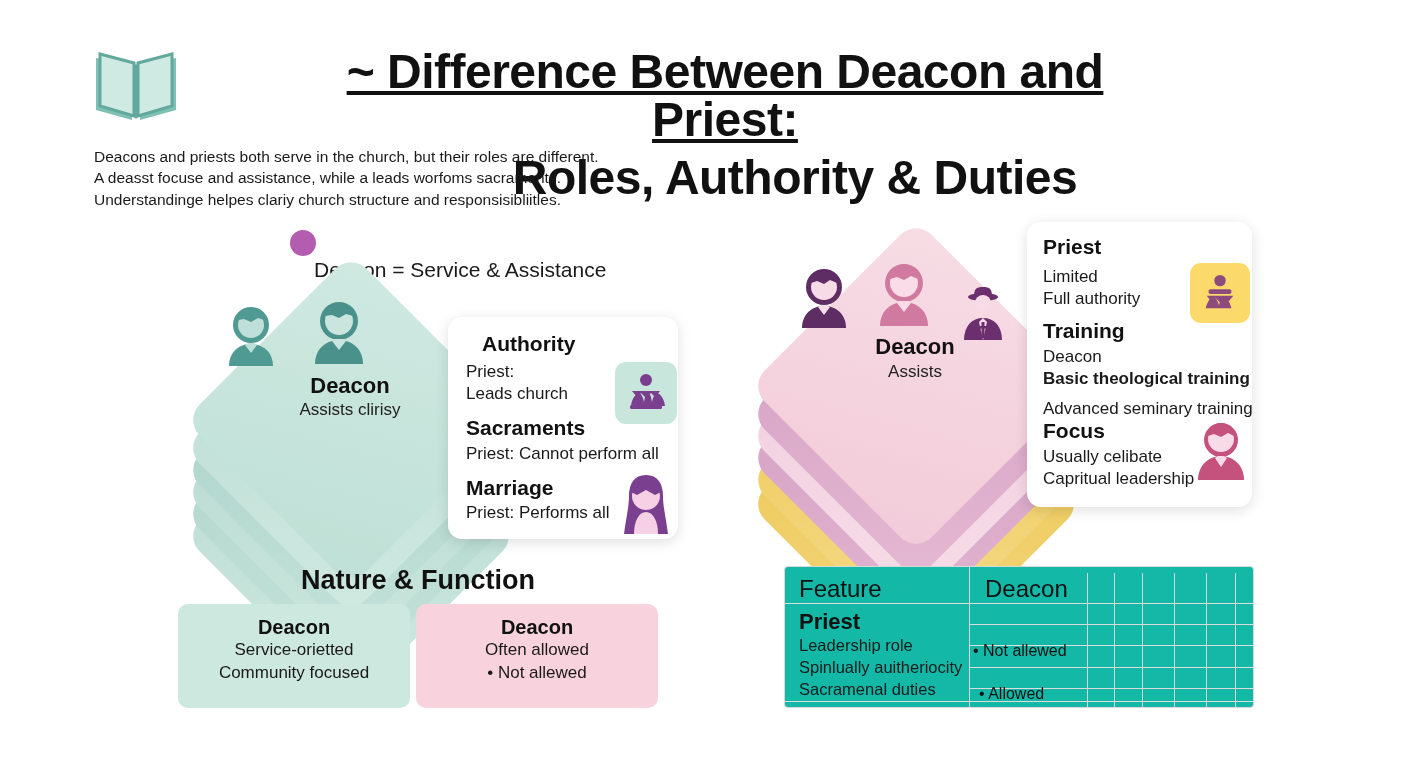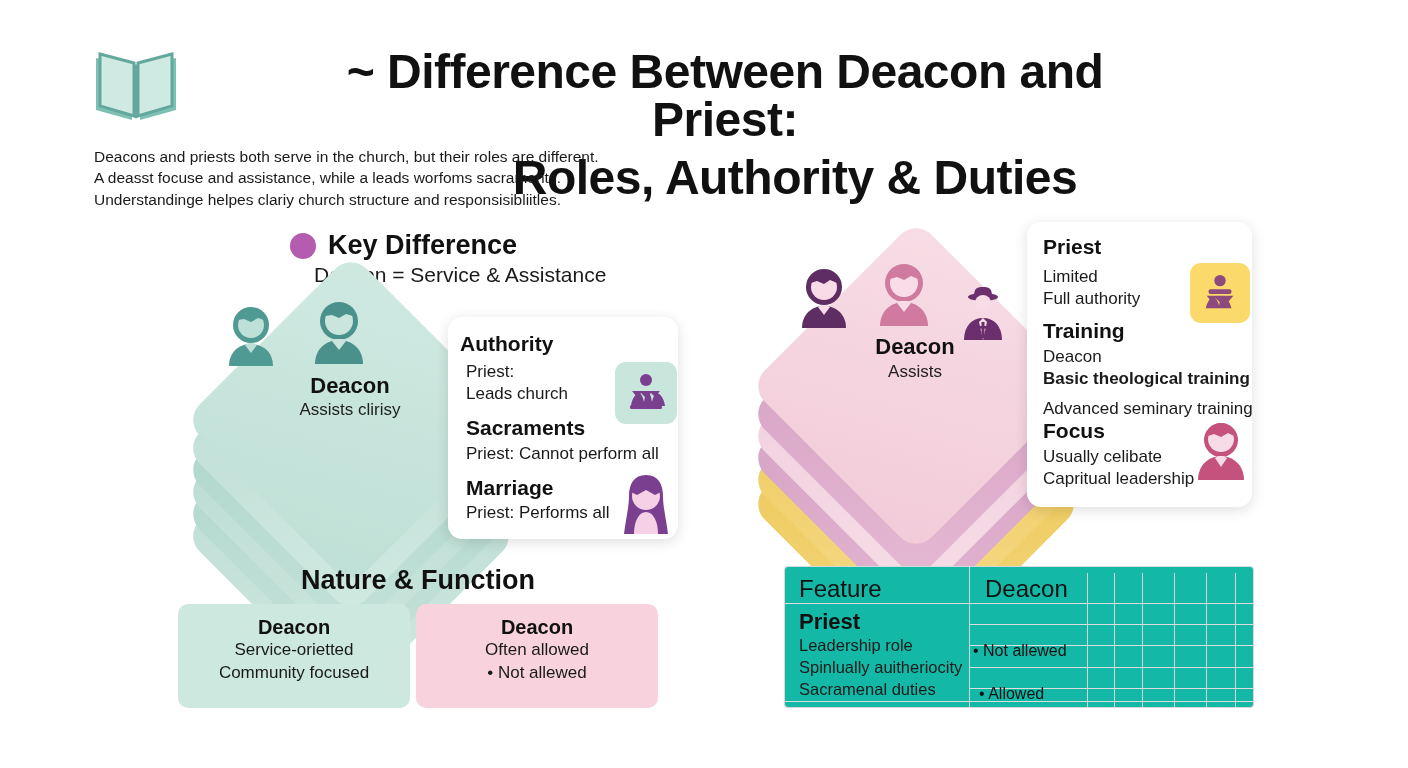--- a/index.html
+++ b/index.html
@@ -11,21 +11,21 @@
   }
   .stage { position: relative; width: 1408px; height: 768px; background:#fff; }
 
   
   .book-icon { position:absolute; left:88px; top:44px; width:96px; height:82px; }
   .title {
     position:absolute; left:300px; top:48px; width:850px;
     font-size:48px; font-weight:bold; color:#111; line-height:1.0;
     letter-spacing:-0.5px;
   }
-  .title .l1 { display:block; text-align:center; }
+  .title .l1 { display:block; text-align:center;text-decoration:underline; }
   .title .l2 { display:block; text-align:center; padding-left:140px; margin-top:10px;}
   .subtitle {
     position:absolute; left:94px; top:146px; width:560px;
     font-size:15.5px; color:#1a1a1a; line-height:1.38;
   }
   .subtitle div { white-space:nowrap; }
 
   
   .keydiff { position:absolute; left:290px; top:230px; width:330px; }
   .keydiff-row { display:flex; align-items:center; gap:12px; }
@@ -107,21 +107,20 @@
 
   <div class="subtitle">
     <div>Deacons and priests both serve in the church, but their roles are different.</div>
     <div>A deasst focuse and assistance, while a leads worfoms sacraments.</div>
     <div>Understandinge helpes clariy church structure and responsisibliitles.</div>
   </div>
 
   <div class="keydiff">
     <div class="keydiff-row">
       <span class="keydot"></span>
-      <span class="keydiff-title">Key Difference</span>
     </div>
     <div class="keydiff-sub">Deacon = Service &amp; Assistance</div>
   </div>
 
   <div class="stack" style="left:215px; top:300px; width:270px; height:260px;">
     <div class="layer" style="background:linear-gradient(135deg,#b4d9cf,#cfe8e0); top:118px; left:18px;"></div>
     <div class="layer" style="background:linear-gradient(135deg,#a8d2c7,#c6e3da); top:96px; left:18px;"></div>
     <div class="layer" style="background:linear-gradient(135deg,#b2d7cd,#cbe6dd); top:74px; left:18px;"></div>
     <div class="layer" style="background:linear-gradient(135deg,#a3cfc4,#c3e2d9); top:52px; left:18px;"></div>
     <div class="layer" style="background:linear-gradient(135deg,#b6dad0,#d0e9e1); top:30px; left:18px;"></div>
@@ -144,21 +143,21 @@
         <path d="M4 64 c0 -15 11 -24 24 -24 c13 0 24 9 24 24z" fill="#49918a"></path>
         <path d="M21 41 l7 9 l7 -9 l-3 -2 h-8z" fill="#c9e5de"></path>
       </svg>
     </div>
 
     <div class="stack-label" style="left:5px; top:73px;">Deacon</div>
     <div class="stack-sub" style="left:5px; top:100px;">Assists clirisy</div>
   </div>
 
   <div class="card" style="left:448px; top:317px; width:230px; height:222px;">
-    <h3 style="position:absolute; left:12px; top:14px;">Authority</h3>
+    <h3 style="position:absolute; left:34px; top:14px;">Authority</h3>
     <p style="position:absolute; left:18px; top:44px;">Priest:</p>
     <p style="position:absolute; left:18px; top:66px;">Leads church</p>
 
     <h3 style="position:absolute; left:18px; top:98px;">Sacraments</h3>
     <p style="position:absolute; left:18px; top:126px; white-space:nowrap;">Priest: Cannot perform all</p>
 
     <h3 style="position:absolute; left:18px; top:158px;">Marriage</h3>
     <p style="position:absolute; left:18px; top:185px; white-space:nowrap;">Priest: Performs all</p>
 
     <div class="badge" style="left:167px; top:45px; width:62px; height:62px; background:#c9e6dd;">

